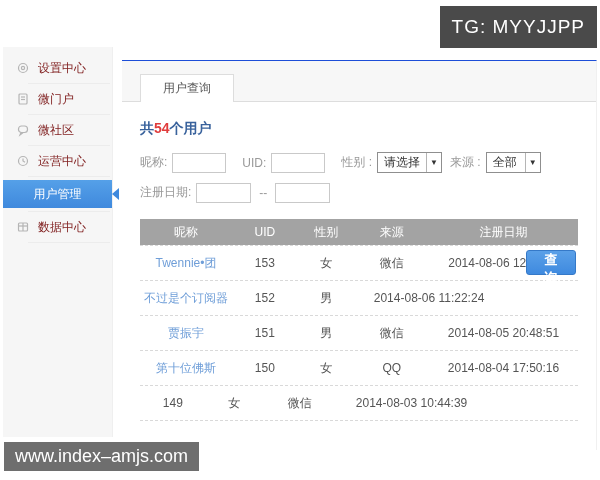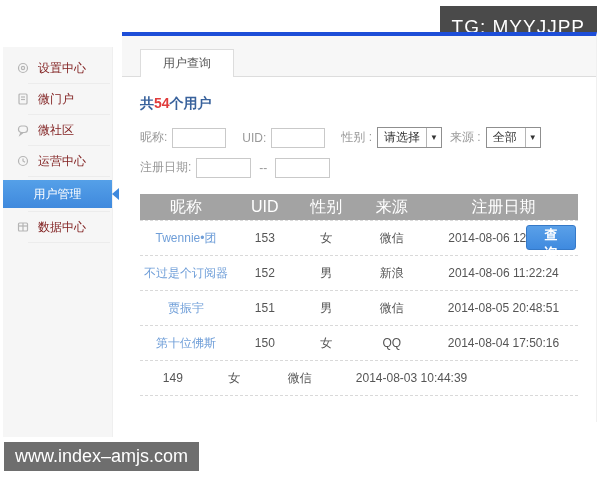--- a/index.html
+++ b/index.html
@@ -22,22 +22,22 @@
   .side-item svg { stroke:#b5b5b5; fill:none; stroke-width:1.2; flex:0 0 auto; }
   .side-div { height:1px; background:#ececec; margin-left:25px; margin-right:2px; }
   .side-item.active { background:linear-gradient(#55a0e8,#3f89dd); justify-content:center;
     padding-left:0; height:28px; margin:3px 0; }
   .side-item.active .lbl { color:#fff; }
   .side-item.active::after { content:""; position:absolute; right:-7px; top:50%;
     margin-top:-6px; border-top:6px solid transparent; border-bottom:6px solid transparent;
     border-right:7px solid #3f89dd; }
 
   
-  .content { position:absolute; left:122px; top:32px; width:475px; height:390px;
-    background:#fff; border-top:4px solid #1d4ed8; border-right:1px solid #f0f0f0; }
+  .content { position:absolute; left:122px; top:60px; width:475px; height:390px;
+    background:#fff; border-top:1px solid #1d4ed8; border-right:1px solid #f0f0f0; }
   .tabstrip { height:41px; background:#f7f7f7; border-bottom:1px solid #ddd;
     display:flex; align-items:flex-end; padding-left:18px; }
   .tab { background:#fff; border:1px solid #ddd; border-bottom:none; height:28px;
     margin-bottom:-1px; padding:0 22px; line-height:27px; font-size:12px; color:#555;
     cursor:pointer; }
 
   .count-line { padding:18px 18px 0; font-size:14px; font-weight:bold; color:#39629c; }
   .count-line .num { color:#e03c3c; }
 
   .form { padding:14px 18px 0; position:relative; }
@@ -55,21 +55,21 @@
     justify-content:center; font-size:8px; color:#333; border-left:1px solid #b5b5b5; }
   .search-btn { position:absolute; right:20px; top:112px; width:50px; height:25px;
     background:linear-gradient(#5aa0e8,#3f8adf); border:1px solid #3579c8; border-radius:3px;
     color:#fff; font-size:13px; font-weight:bold; letter-spacing:6px; padding-left:6px;
     cursor:pointer; font-family:inherit; }
 
   
   .table { margin:16px 18px 0; }
   .trow { display:flex; align-items:center; }
   .thead { background:#a3a3a3; height:26px; }
-  .thead .cell { color:#fff; font-size:16px; }
+  .thead .cell { color:#fff; font-size:12px; }
   .tbody .trow { height:35px; border-bottom:1px dashed #d9d9d9; }
   .tbody { border-top:1px dashed #d9d9d9; }
   .cell { text-align:center; font-size:12px; color:#555; }
   .c-name { width:21%; } .c-uid { width:15%; } .c-gender { width:13%; }
   .c-source { width:17%; } .c-date { width:34%; }
   .tbody .c-name { color:#6f9ed8; cursor:pointer; }
 </style>
 </head>
 <body>
 
@@ -188,21 +188,20 @@
           <span class="cell c-uid">153</span>
           <span class="cell c-gender">女</span>
           <span class="cell c-source">微信</span>
           <span class="cell c-date">2014-08-06 12:52:11</span>
         </div>
 
         <div class="trow">
           <span class="cell c-name">不过是个订阅器</span>
           <span class="cell c-uid">152</span>
           <span class="cell c-gender">男</span>
-          <span class="cell c-source">新浪</span>
           <span class="cell c-date">2014-08-06 11:22:24</span>
         </div>
 
         <div class="trow">
           <span class="cell c-name">贾振宇</span>
           <span class="cell c-uid">151</span>
           <span class="cell c-gender">男</span>
           <span class="cell c-source">微信</span>
           <span class="cell c-date">2014-08-05 20:48:51</span>
         </div>

